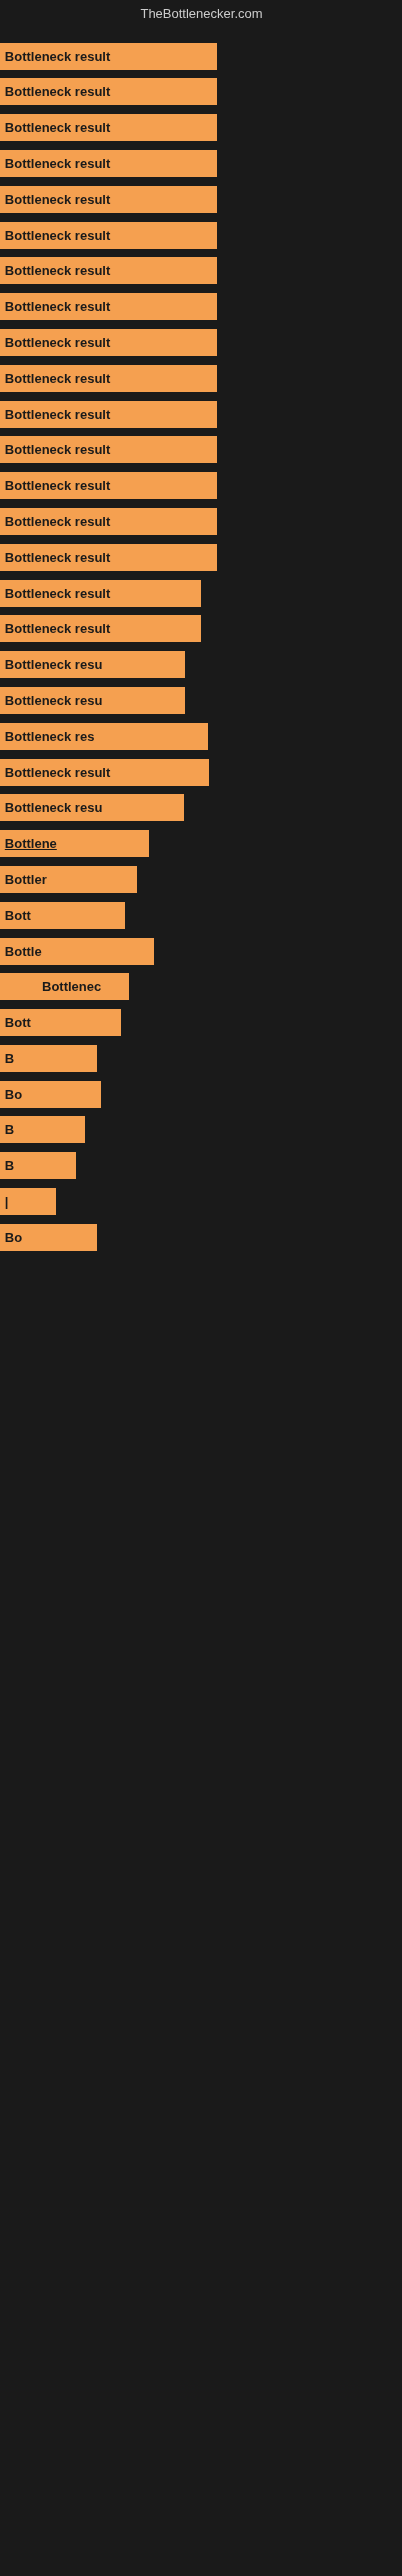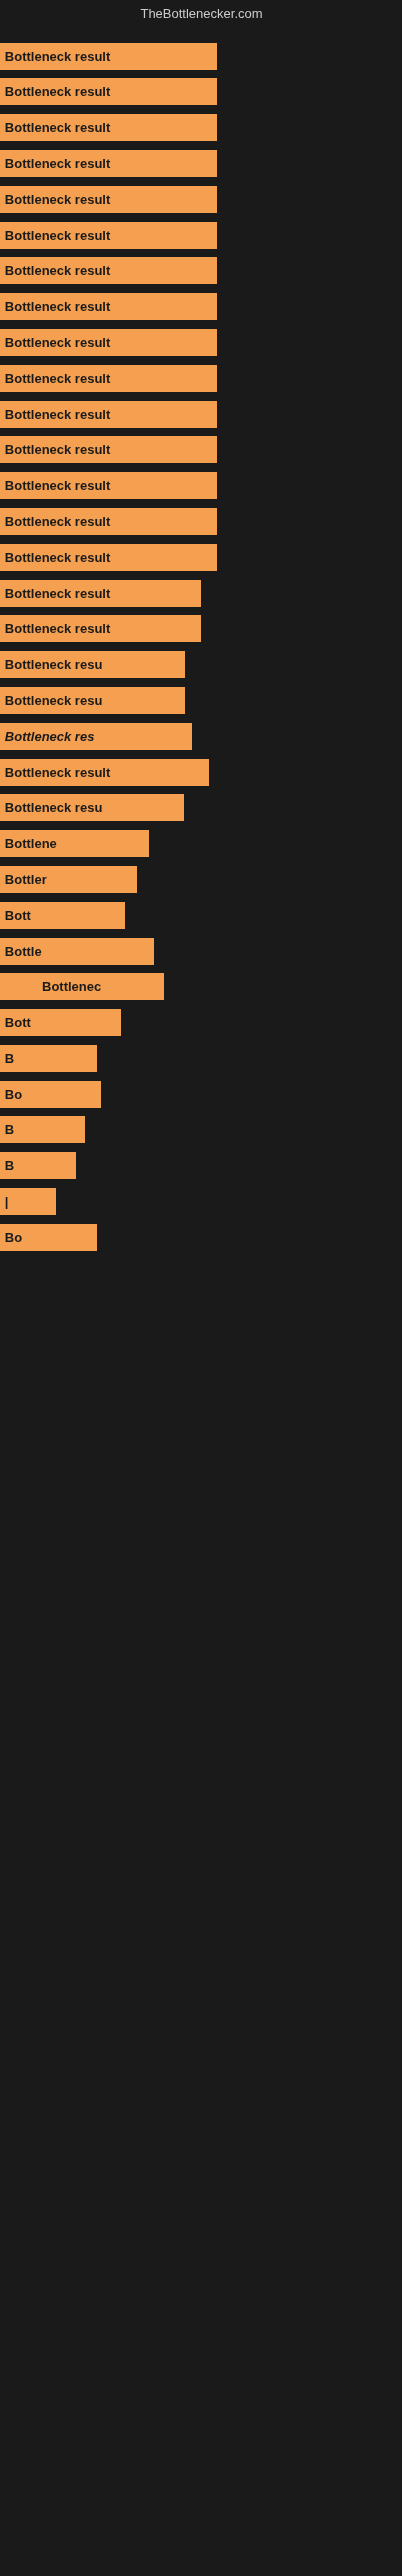--- a/index.html
+++ b/index.html
@@ -105,42 +105,42 @@
     <div class="bar-row">
       <div class="bar" style="width: 201px; background-color: rgb(245, 160, 80);">Bottleneck result</div>
     </div>
     <div class="bar-row">
       <div class="bar" style="width: 185px; background-color: rgb(245, 160, 80);">Bottleneck resu</div>
     </div>
     <div class="bar-row">
       <div class="bar" style="width: 185px; background-color: rgb(245, 160, 80);">Bottleneck resu</div>
     </div>
     <div class="bar-row">
-      <div class="bar" style="width: 192px; background-color: rgb(245, 160, 80); font-style: italic;">Bottleneck res</div>
+      <div class="bar" style="width: 208px; background-color: rgb(245, 160, 80);">Bottleneck res</div>
     </div>
     <div class="bar-row">
       <div class="bar" style="width: 209px; background-color: rgb(245, 160, 80);">Bottleneck result</div>
     </div>
     <div class="bar-row">
       <div class="bar" style="width: 184px; background-color: rgb(245, 160, 80);">Bottleneck resu</div>
     </div>
     <div class="bar-row">
-      <div class="bar" style="width: 149px; background-color: rgb(245, 160, 80);">Bottlene</div>
+      <div class="bar" style="width: 149px; background-color: rgb(245, 160, 80); text-decoration: underline;">Bottlene</div>
     </div>
     <div class="bar-row">
       <div class="bar" style="width: 137px; background-color: rgb(245, 160, 80); text-align: right;">Bottler</div>
     </div>
     <div class="bar-row">
       <div class="bar" style="width: 125px; background-color: rgb(245, 160, 80);">Bott</div>
     </div>
     <div class="bar-row">
       <div class="bar" style="width: 154px; background-color: rgb(245, 160, 80);">Bottle</div>
     </div>
     <div class="bar-row">
-      <div class="bar" style="width: 164px; background-color: rgb(245, 160, 80); padding-left: 42px;">Bottlenec</div>
+      <div class="bar" style="width: 129px; background-color: rgb(245, 160, 80); padding-left: 42px;">Bottlenec</div>
     </div>
     <div class="bar-row">
       <div class="bar" style="width: 121px; background-color: rgb(245, 160, 80);">Bott</div>
     </div>
     <div class="bar-row">
       <div class="bar" style="width: 97px; background-color: rgb(245, 160, 80);">B</div>
     </div>
     <div class="bar-row">
       <div class="bar" style="width: 101px; background-color: rgb(245, 160, 80);">Bo</div>
     </div>

